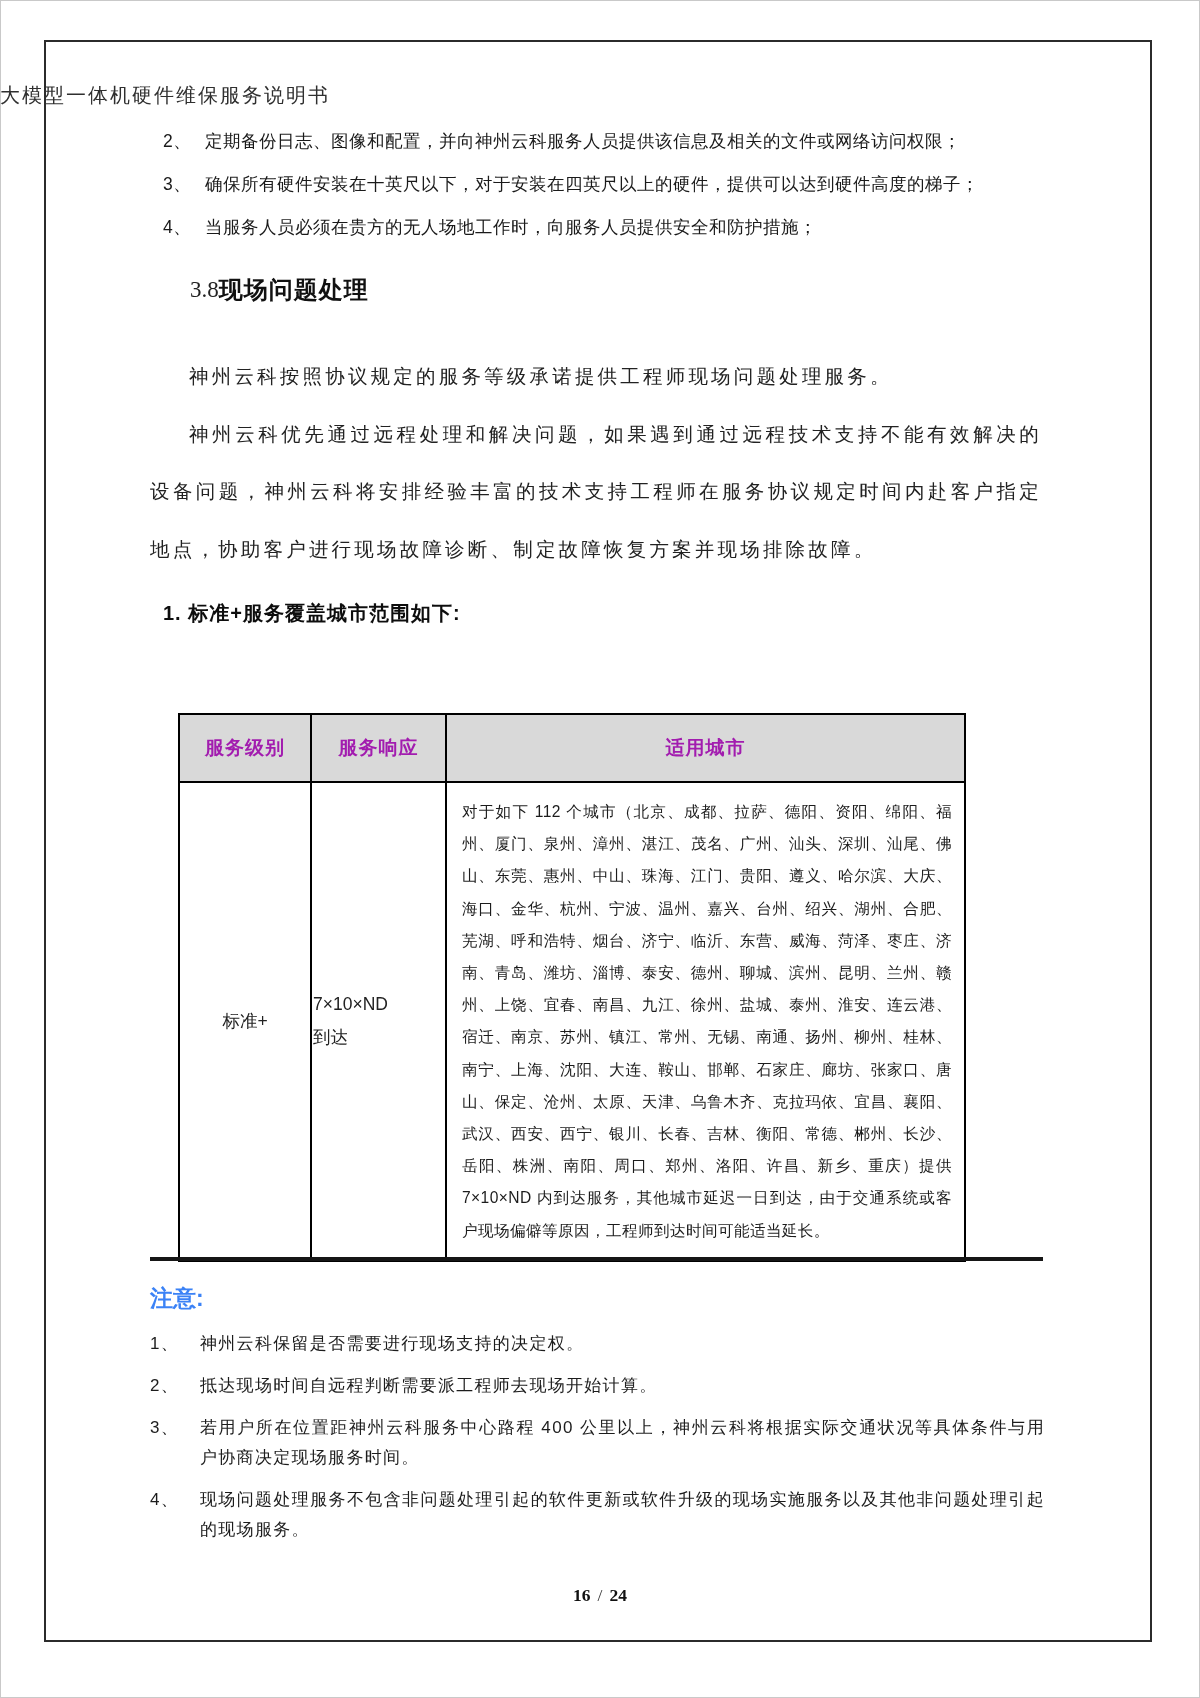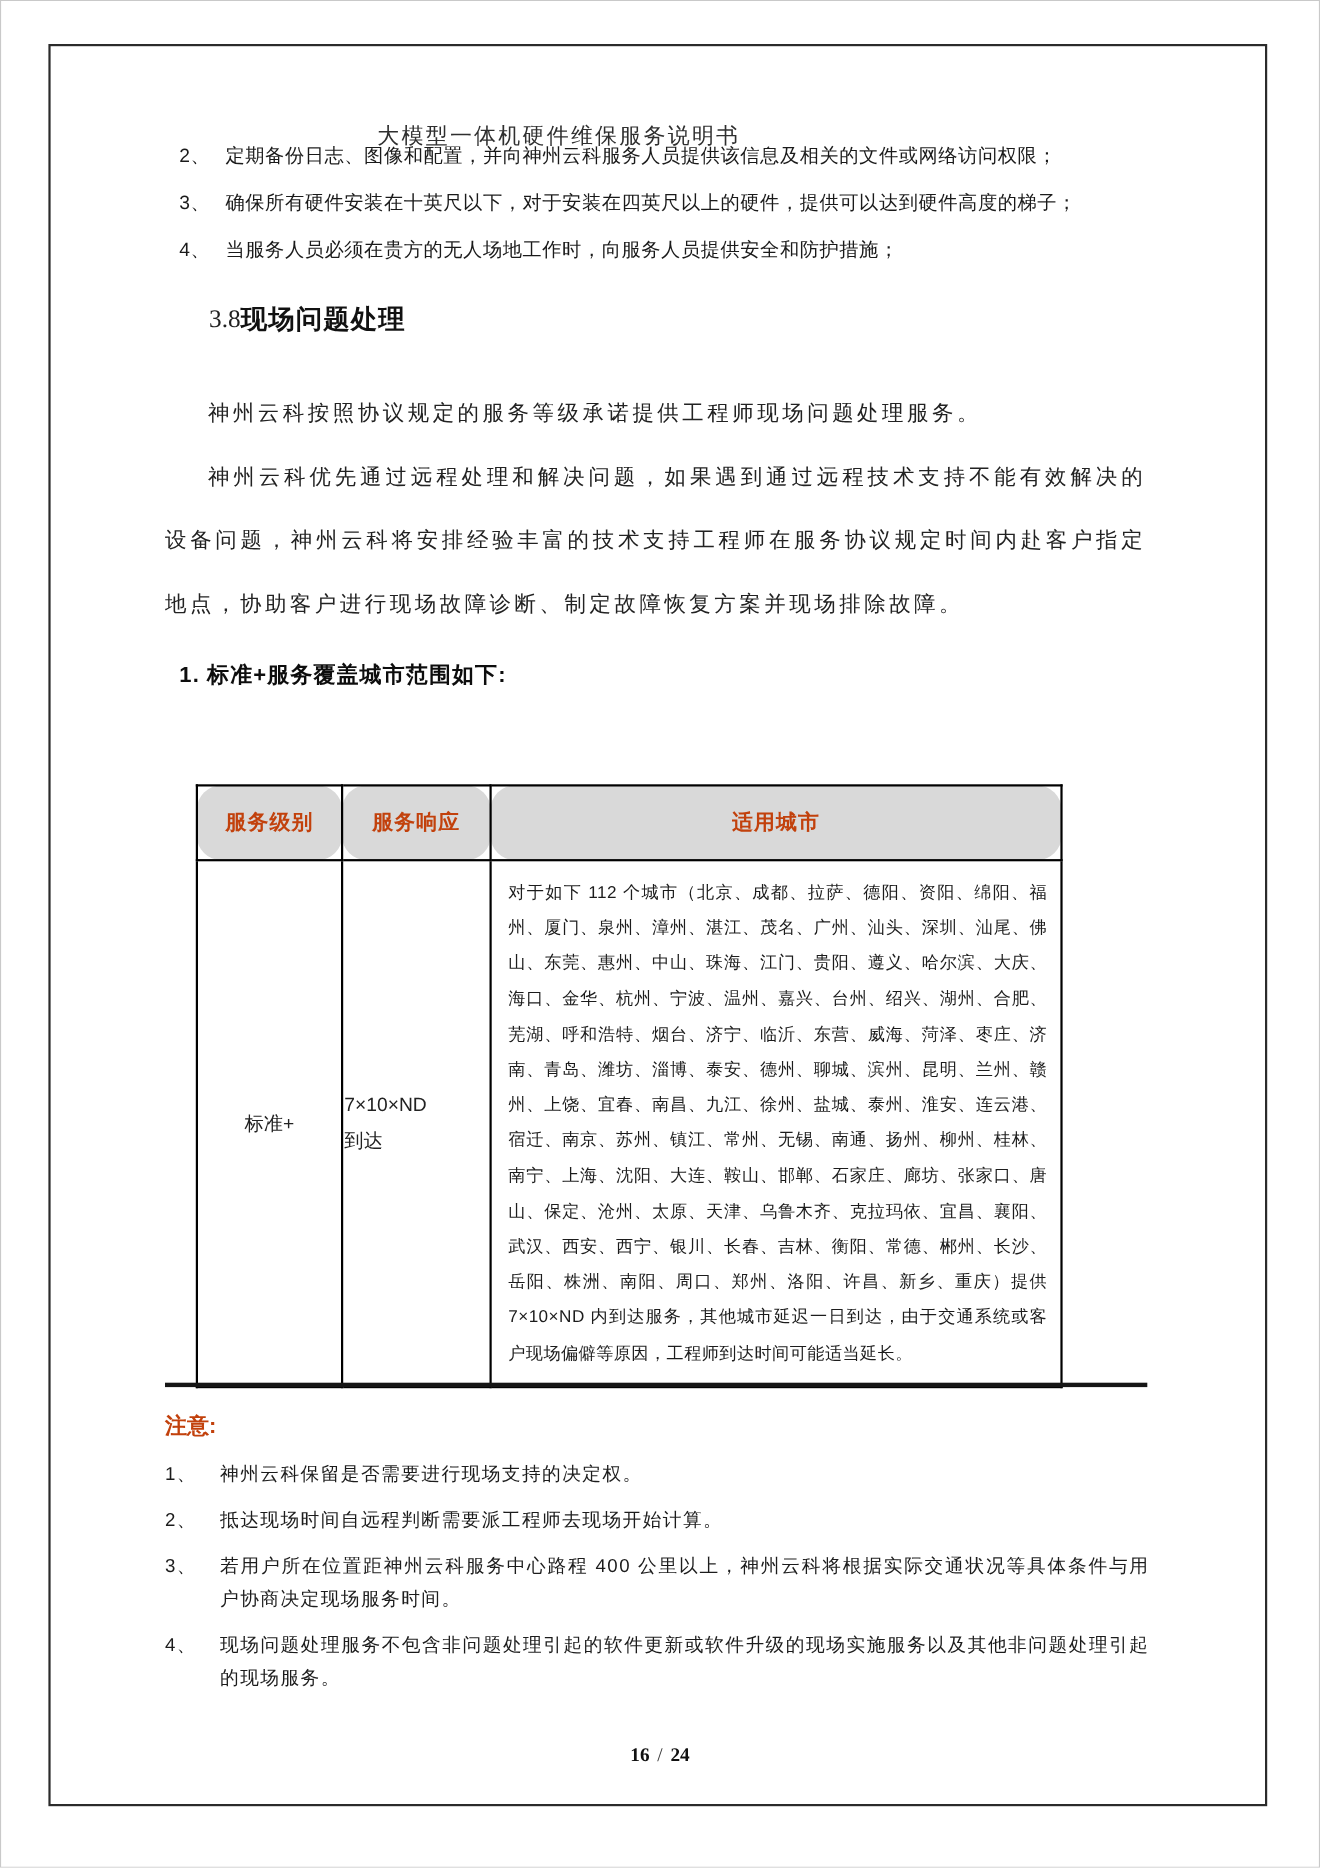--- a/index.html
+++ b/index.html
@@ -23,28 +23,27 @@
     top: 40px;
     width: 1108px;
     height: 1602px;
     border: 2px solid #2b2b2b;
     box-sizing: border-box;
     background: #ffffff;
   }
   .header-title {
     position: absolute;
     top: 82px;
-    left: 10px;
+    left: 0;
     width: 996px;
-    text-align: center;
+    text-align: left;
     font-family: "Liberation Serif", serif;
     font-size: 20px;
     letter-spacing: 2px;
     color: #2f2f2f;
-    margin-top: 28px;
   }
   .intro-list {
     position: absolute;
     left: 163px;
     top: 128px;
     width: 885px;
   }
   .intro-item {
     display: flex;
     margin-bottom: 16px;
@@ -112,22 +111,21 @@
     border: 2px solid #000000;
     box-sizing: border-box;
   }
   .service-table th {
     height: 68px;
     background: #d9d9d9;
     font-size: 19px;
     font-weight: bold;
     text-align: center;
     letter-spacing: 1px;
-    color: #c2410c;
-    border-radius: 22px;
+    color: #a21caf;
   }
   .col-level  { width: 132px; }
   .col-resp   { width: 135px; }
   .col-cities { width: 519px; }
   .cell-level {
     text-align: center;
     vertical-align: middle;
     font-size: 17.5px;
     color: #222;
   }
@@ -156,24 +154,24 @@
     height: 3.5px;
     background: #161616;
   }
   .notes {
     position: absolute;
     left: 150px;
     top: 1283px;
     width: 900px;
   }
   .notes-title {
-    font-size: 20px;
+    font-size: 23px;
     font-weight: bold;
     margin-bottom: 15px;
-    color: #c2410c;
+    color: #3b82f6;
   }
   .note-item {
     display: flex;
     margin-bottom: 12px;
     font-size: 17px;
     line-height: 30px;
     letter-spacing: 1.3px;
     color: #1c1c1c;
   }
   .note-item .num {

